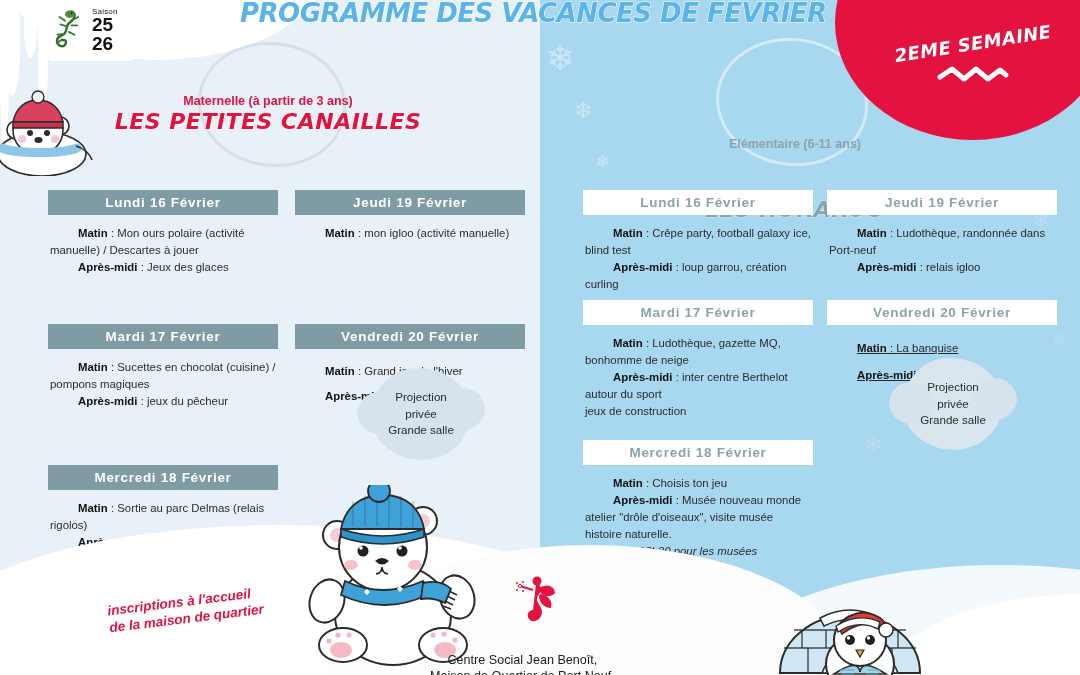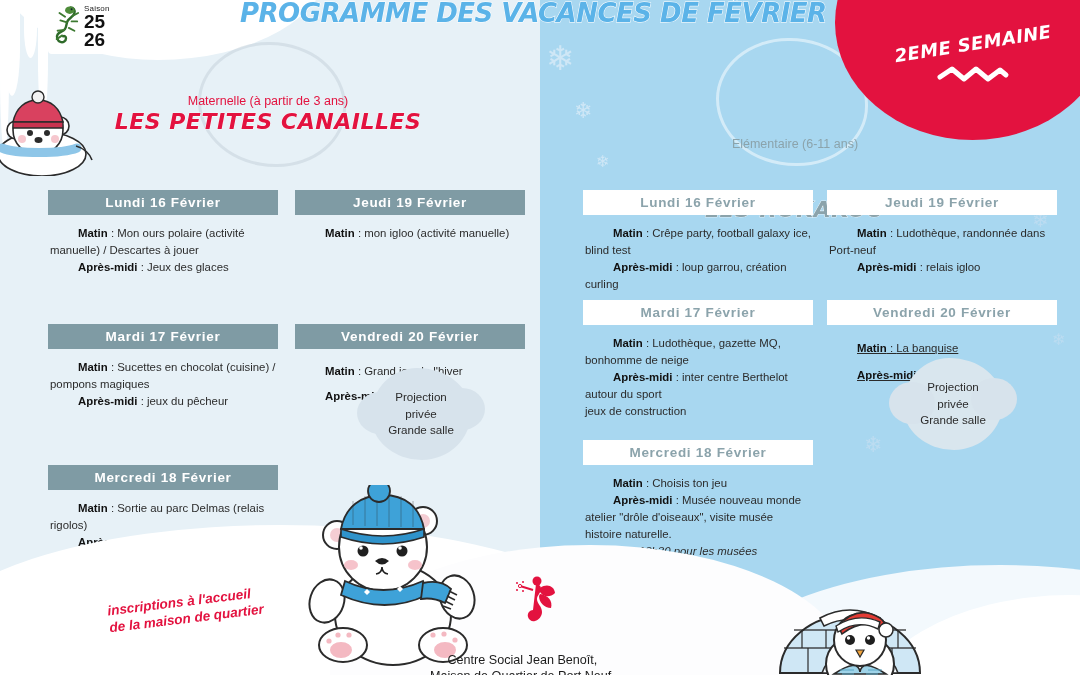--- a/index.html
+++ b/index.html
@@ -46,23 +46,23 @@
   }
 
   
   .icicle {
     position: absolute; top: 0; background: #ffffff;
     border-radius: 0 0 50% 50%;
   }
 
   
   .logo-box {
-    position: absolute; left: 48px; top: 0; width: 86px; height: 54px;
+    position: absolute; left: 48px; top: 0; width: 86px; height: 61px;
     background: #ffffff; border-radius: 0 0 4px 4px;
-    display: flex; align-items: center; gap: 4px; padding: 2px 4px;
+    display: flex; align-items: center; gap: 12px; padding: 2px 4px;
   }
   .logo-lizard { width: 28px; height: 48px; flex: none; }
   .logo-text { line-height: 1; }
   .logo-saison { font-size: 8px; color: #1c1c1c; letter-spacing: .2px; }
   .logo-num { font-size: 19px; font-weight: bold; color: #111; line-height: .95; }
 
   
   .poster-title {
     position: absolute; left: 240px; top: -2px; width: 620px;
     text-align: center;
@@ -86,21 +86,21 @@
     transform: translateX(-50%) rotate(-9deg);
     color: #ffffff; font-weight: bold; font-style: italic;
     font-size: 18px; letter-spacing: .5px; white-space: nowrap;
     font-family: "DejaVu Sans", sans-serif;
   }
   .badge-zig { position: absolute; left: 50%; top: 160px; transform: translateX(-50%); }
 
   
   .sec-head { position: absolute; text-align: center; width: 420px; }
   .sec-head .sub {
-    font-size: 12.5px; font-weight: normal; line-height: 1.1;
+    font-size: 12.5px; font-weight: bold; line-height: 1.1;
   }
   .sec-head .name {
     font-family: "DejaVu Sans", sans-serif;
     font-weight: bold; font-style: italic; font-size: 22px;
     letter-spacing: .5px; line-height: 1.15;
     -webkit-text-stroke: .7px #ffffff; paint-order: stroke fill;
   }
   .sec-left { left: 58px; top: 95px; }
   .sec-left .sub, .sec-left .name { color: #e3123f; }
   .sec-right { left: 585px; top: 93px; }

